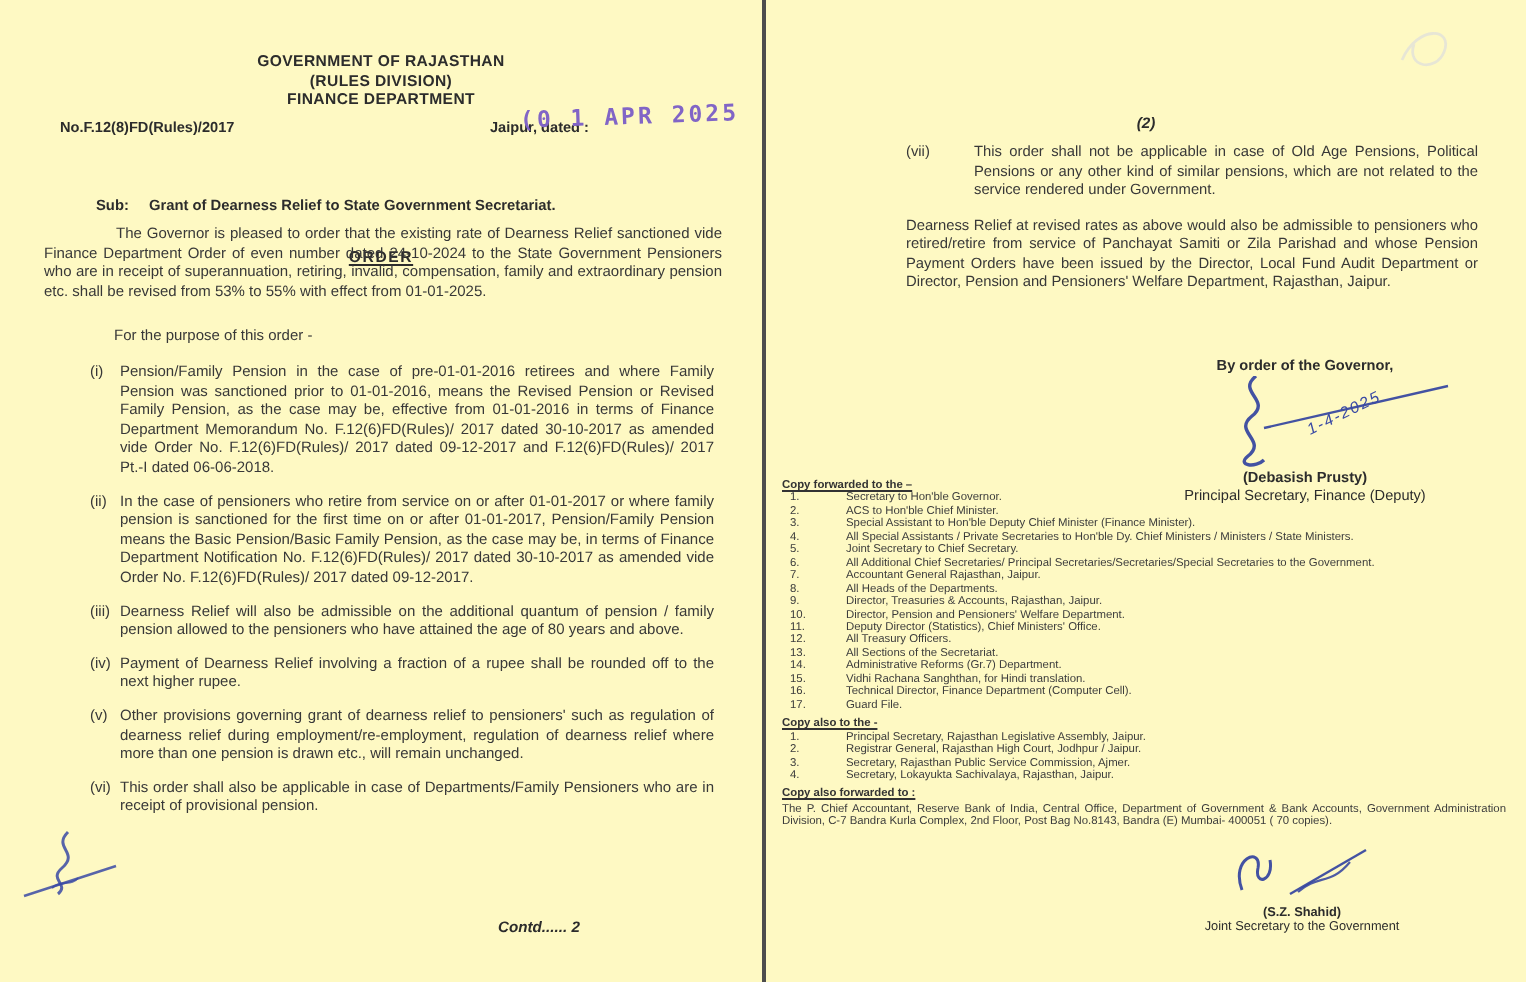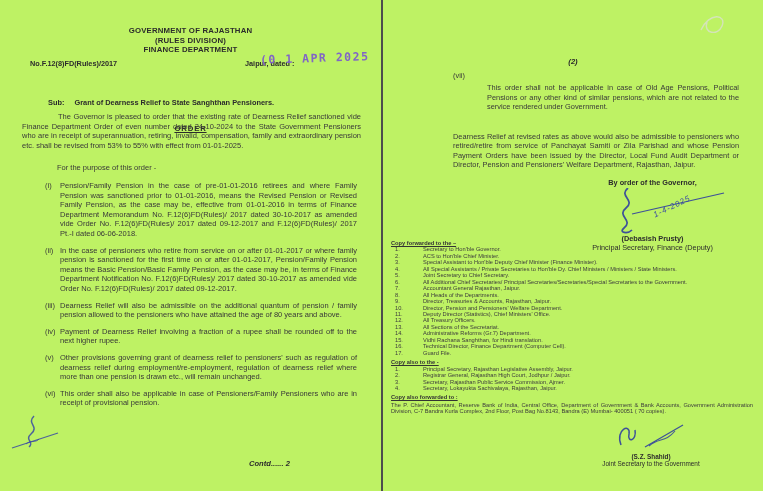--- a/index.html
+++ b/index.html
@@ -1,18 +1,18 @@
 <!DOCTYPE html>
 <html><head>
 <meta charset="utf-8">
 <style>
   html,body{margin:0;padding:0;background:#ffffff;}
   .sheet{position:relative;width:763px;height:491px;background:#fdfdfd;overflow:hidden;
          font-family:"Liberation Sans",sans-serif;color:#383838;}
-  .page{position:absolute;top:0;height:491px;background:#bef264;}
+  .page{position:absolute;top:0;height:491px;background:#fef9c3;}
   .page1{left:0;width:381px;}
   .page2{left:383px;width:380px;}
   .divider{position:absolute;left:381px;top:0;width:2px;height:491px;background:#4d4d4d;}
 
   
   .p1-header{position:absolute;top:26px;left:0;width:100%;text-align:center;
              font-weight:bold;color:#2c2c2c;font-size:7.8px;line-height:9.6px;letter-spacing:.2px;}
   .ref-no{position:absolute;top:59px;left:30px;font-weight:bold;font-size:7.3px;color:#2c2c2c;}
   .dated-label{position:absolute;top:59px;left:245px;font-weight:bold;font-size:7.3px;color:#2c2c2c;}
   .date-stamp{position:absolute;top:51px;left:260px;font-family:"DejaVu Sans Mono",monospace;
@@ -32,21 +32,21 @@
   .item .txt{flex:1;text-align:justify;}
   .contd{position:absolute;top:459px;left:249px;font-weight:bold;font-style:italic;font-size:7.6px;color:#2c2c2c;}
   .sig-p1{position:absolute;top:410px;left:4px;}
 
   
   .page-num{position:absolute;top:57px;left:0;width:100%;text-align:center;font-weight:bold;
             font-style:italic;font-size:7.6px;color:#2c2c2c;}
   .p2-items{position:absolute;top:71px;left:70px;right:24px;font-size:7.4px;line-height:9.5px;}
   .item2{display:flex;margin-bottom:8px;}
   .item2 .num{flex:0 0 34px;}
-  .item2 .txt{flex:1;text-align:justify;margin-top:12px;}
+  .item2 .txt{flex:1;text-align:justify;}
   .by-order-block{position:absolute;top:178px;right:18px;width:185px;text-align:center;
                   font-size:7.3px;color:#2c2c2c;}
   .by-order{font-weight:bold;}
   .sig-prusty{position:relative;height:46px;margin-top:1px;}
   .sig-prusty svg{position:absolute;left:22px;top:0;}
   .hand-date{position:absolute;left:92px;top:14px;color:#3a4aa4;font-style:italic;
              font-size:8px;transform:rotate(-26deg);letter-spacing:1px;}
   .signatory1-name{font-weight:bold;}
   .copy-section{position:absolute;top:240px;left:8px;right:10px;font-size:5.7px;line-height:6.45px;color:#3c3c3c;}
   .copy-heading{text-decoration:underline;font-weight:bold;color:#333;}
@@ -78,21 +78,21 @@
     <div class="ref-no">No.F.12(8)FD(Rules)/2017</div>
     <div class="dated-label">Jaipur, dated :</div>
     <div class="date-stamp">(0 1 APR 2025</div>
 
     <div class="order-title">
       <span>ORDER</span>
     </div>
 
     <div class="subject">
       <span class="sub-label">Sub:</span>
-      <span>Grant of Dearness Relief to State Sanghthan Pensioners.</span>
+      <span>Grant of Dearness Relief to State Government Secretariat.</span>
     </div>
 
     <div class="para1">The Governor is pleased to order that the existing rate of Dearness Relief sanctioned vide Finance Department Order of even number dated 24-10-2024 to the State Government Pensioners who are in receipt of superannuation, retiring, invalid, compensation, family and extraordinary pension etc. shall be revised from 53% to 55% with effect from 01-01-2025.</div>
 
     <div class="purpose">For the purpose of this order -</div>
 
     <div class="p1-items">
       <div class="item">
         <span class="num">(i)</span>
         <span class="txt">Pension/Family Pension in the case of pre-01-01-2016 retirees and where Family Pension was sanctioned prior to 01-01-2016, means the Revised Pension or Revised Family Pension, as the case may be, effective from 01-01-2016 in terms of Finance Department Memorandum No. F.12(6)FD(Rules)/ 2017 dated 30-10-2017 as amended vide Order No. F.12(6)FD(Rules)/ 2017 dated 09-12-2017 and F.12(6)FD(Rules)/ 2017 Pt.-I dated 06-06-2018.</span>
@@ -108,21 +108,21 @@
       <div class="item">
         <span class="num">(iv)</span>
         <span class="txt">Payment of Dearness Relief involving a fraction of a rupee shall be rounded off to the next higher rupee.</span>
       </div>
       <div class="item">
         <span class="num">(v)</span>
         <span class="txt">Other provisions governing grant of dearness relief to pensioners' such as regulation of dearness relief during employment/re-employment, regulation of dearness relief where more than one pension is drawn etc., will remain unchanged.</span>
       </div>
       <div class="item">
         <span class="num">(vi)</span>
-        <span class="txt">This order shall also be applicable in case of Pensioners/Family Pensioners who are in receipt of provisional pension.</span>
+        <span class="txt">This order shall also be applicable in case of Departments/Family Pensioners who are in receipt of provisional pension.</span>
       </div>
     </div>
 
     <div class="sig-p1">
       <svg width="58" height="42" viewBox="0 0 58 42">
         <path d="M30,6 C22,14 36,16 27,24 C20,30 31,32 25,37" fill="none" stroke="#3a4aa4" stroke-width="1.5" opacity="0.85"></path>
         <path d="M8,38 L54,23" fill="none" stroke="#3a4aa4" stroke-width="1.2" opacity="0.85"></path>
         <path d="M22,34 C26,30 32,33 35,29" fill="none" stroke="#3a4aa4" stroke-width="1" opacity="0.8"></path>
       </svg>
     </div>

